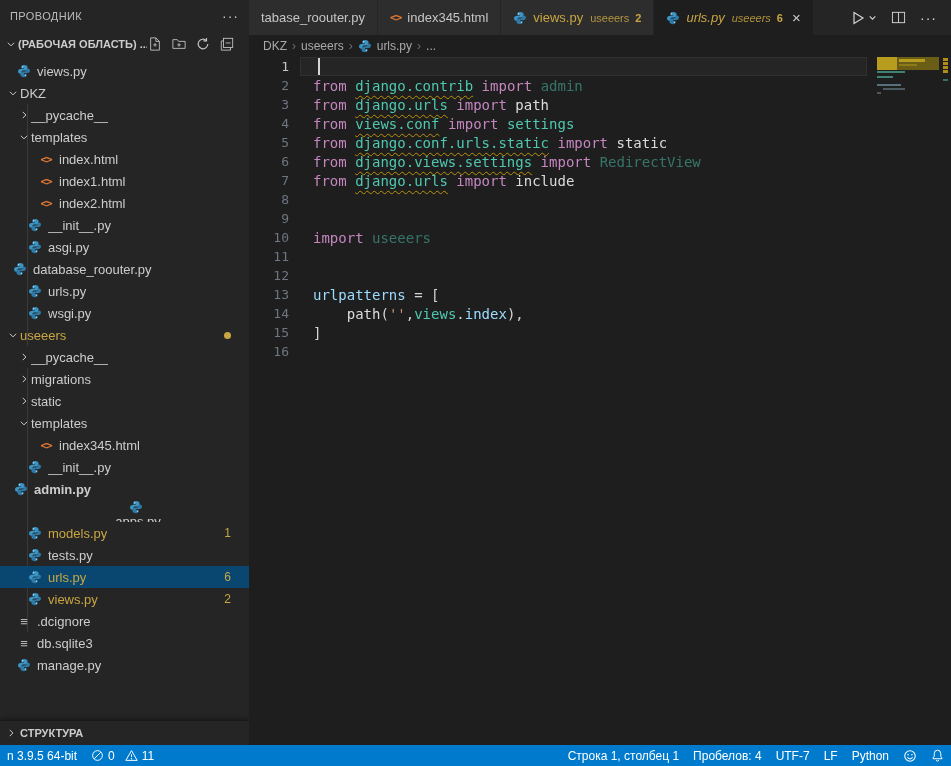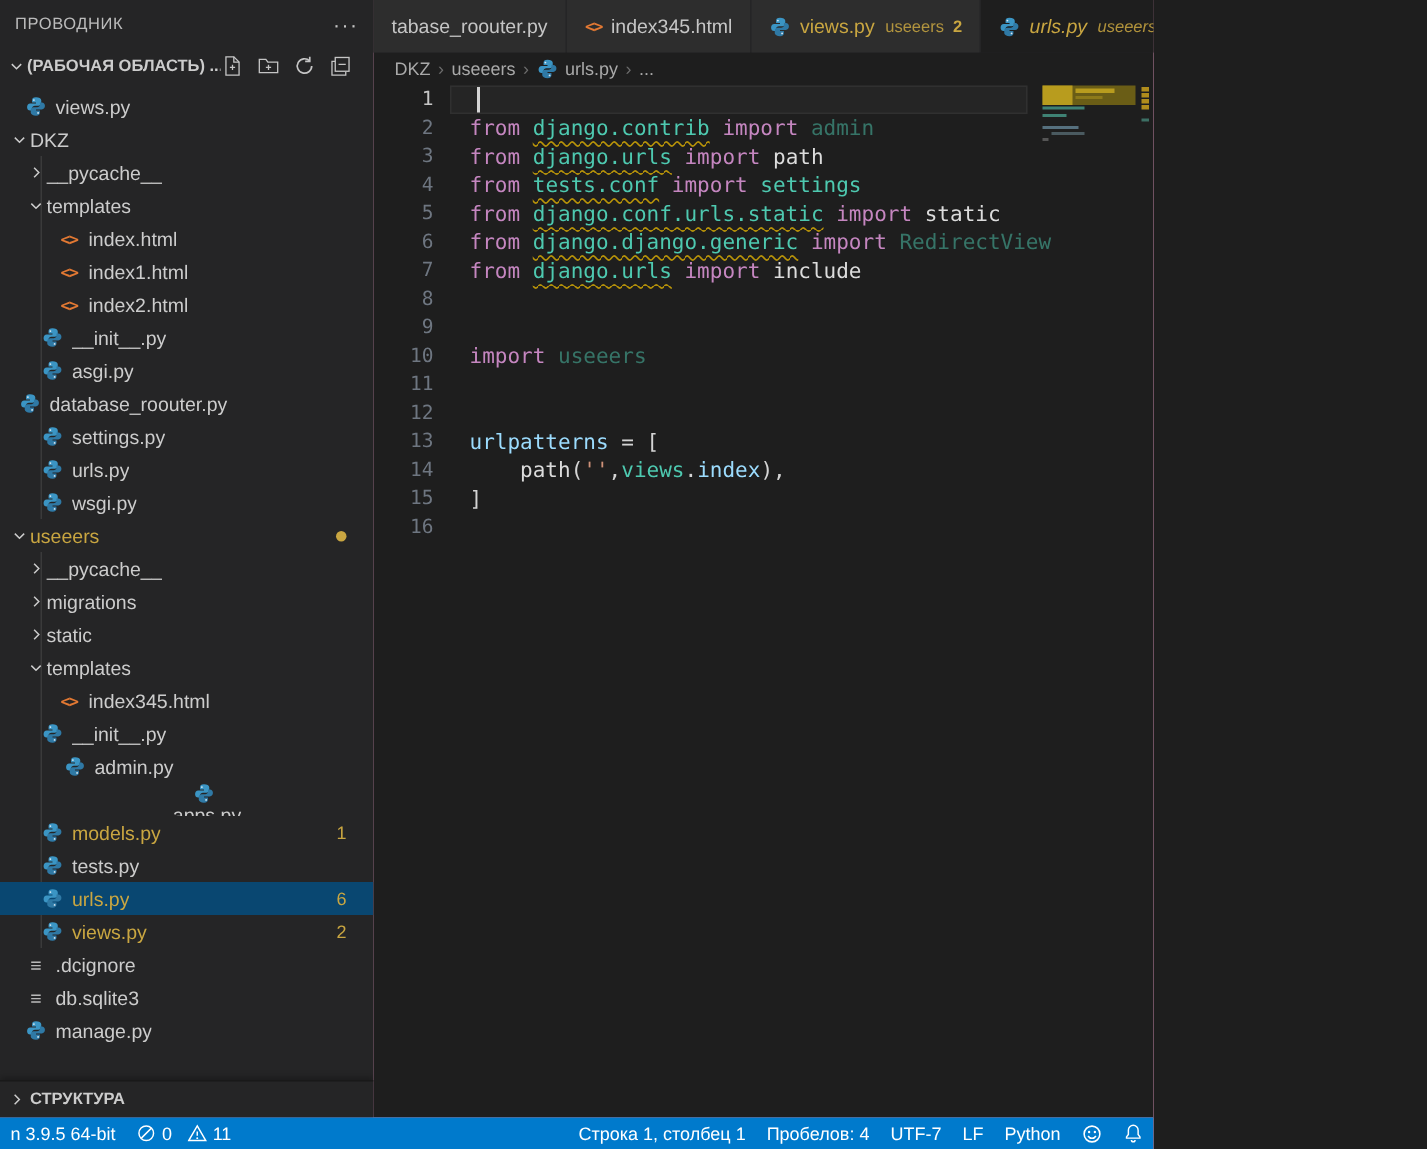--- a/index.html
+++ b/index.html
@@ -1,16 +1,16 @@
 <!DOCTYPE html>
 <html><head>
 <meta charset="utf-8">
 <style>
   html,body{margin:0;padding:0;background:#1e1e1e;}
-  #app{position:relative;width:769px;height:766px;background:#f9a8d4;overflow:hidden;
+  #app{position:relative;width:951px;height:766px;background:#14532d;overflow:hidden;
        font-family:"Liberation Sans",sans-serif;color:#cccccc;-webkit-font-smoothing:antialiased;}
   
   #sidebar{position:absolute;left:0;top:0;width:249px;bottom:21px;background:#252526;overflow:hidden;}
   #sb-title{height:32px;display:flex;align-items:center;padding:0 10px;font-size:11px;color:#bbbbbb;letter-spacing:.4px;}
   #sb-title .grow{flex:1;}
   #sb-more{color:#c5c5c5;font-size:14px;letter-spacing:1px;cursor:pointer;}
   #ws-head{height:24px;display:flex;align-items:center;font-size:11px;font-weight:bold;color:#cccccc;padding:0 6px;}
   #ws-head .chev{margin-right:2px;}
   #ws-head .wlabel{white-space:nowrap;overflow:hidden;}
   #ws-acts{margin-left:auto;display:flex;gap:8px;align-items:center;padding-right:8px;}
@@ -205,31 +205,20 @@
         </div>
         <div class="row" style="padding-left: 27px;">
           <span class="fico">
             <svg width="14" height="14" viewBox="0 0 16 16">
               <path d="M8 1C5.8 1 5 2 5 3.2V5h3v.8H3.6C2.1 5.8 1.2 7 1.2 8.5S2.1 11 3.6 11H5V9.3C5 8.1 6 7.4 7.2 7.4h2.6c1.1 0 2.2-.8 2.2-2.1V3.2C12 2 10.2 1 8 1z" fill="#3b95c4"></path>
               <path d="M8 15c2.2 0 3-1 3-2.2V11H8v-.8h4.4c1.5 0 2.4-1.2 2.4-2.7S13.9 5 12.4 5H11v1.7c0 1.2-1 1.9-2.2 1.9H6.2C5.1 8.6 4 9.4 4 10.7v2.1C4 14 5.8 15 8 15z" fill="#2f79a5"></path>
               <circle cx="6.4" cy="3.1" r=".7" fill="#dce9f2"></circle>
               <circle cx="9.6" cy="12.9" r=".7" fill="#dce9f2"></circle>
             </svg>
           </span>
-          <span class="lbl">settings.py</span>
-        </div>
-        <div class="row" style="padding-left: 27px;">
-          <span class="fico">
-            <svg width="14" height="14" viewBox="0 0 16 16">
-              <path d="M8 1C5.8 1 5 2 5 3.2V5h3v.8H3.6C2.1 5.8 1.2 7 1.2 8.5S2.1 11 3.6 11H5V9.3C5 8.1 6 7.4 7.2 7.4h2.6c1.1 0 2.2-.8 2.2-2.1V3.2C12 2 10.2 1 8 1z" fill="#3b95c4"></path>
-              <path d="M8 15c2.2 0 3-1 3-2.2V11H8v-.8h4.4c1.5 0 2.4-1.2 2.4-2.7S13.9 5 12.4 5H11v1.7c0 1.2-1 1.9-2.2 1.9H6.2C5.1 8.6 4 9.4 4 10.7v2.1C4 14 5.8 15 8 15z" fill="#2f79a5"></path>
-              <circle cx="6.4" cy="3.1" r=".7" fill="#dce9f2"></circle>
-              <circle cx="9.6" cy="12.9" r=".7" fill="#dce9f2"></circle>
-            </svg>
-          </span>
           <span class="lbl">urls.py</span>
         </div>
         <div class="row" style="padding-left: 27px;">
           <span class="fico">
             <svg width="14" height="14" viewBox="0 0 16 16">
               <path d="M8 1C5.8 1 5 2 5 3.2V5h3v.8H3.6C2.1 5.8 1.2 7 1.2 8.5S2.1 11 3.6 11H5V9.3C5 8.1 6 7.4 7.2 7.4h2.6c1.1 0 2.2-.8 2.2-2.1V3.2C12 2 10.2 1 8 1z" fill="#3b95c4"></path>
               <path d="M8 15c2.2 0 3-1 3-2.2V11H8v-.8h4.4c1.5 0 2.4-1.2 2.4-2.7S13.9 5 12.4 5H11v1.7c0 1.2-1 1.9-2.2 1.9H6.2C5.1 8.6 4 9.4 4 10.7v2.1C4 14 5.8 15 8 15z" fill="#2f79a5"></path>
               <circle cx="6.4" cy="3.1" r=".7" fill="#dce9f2"></circle>
               <circle cx="9.6" cy="12.9" r=".7" fill="#dce9f2"></circle>
             </svg>
@@ -287,21 +276,21 @@
           <span class="fico">
             <svg width="14" height="14" viewBox="0 0 16 16">
               <path d="M8 1C5.8 1 5 2 5 3.2V5h3v.8H3.6C2.1 5.8 1.2 7 1.2 8.5S2.1 11 3.6 11H5V9.3C5 8.1 6 7.4 7.2 7.4h2.6c1.1 0 2.2-.8 2.2-2.1V3.2C12 2 10.2 1 8 1z" fill="#3b95c4"></path>
               <path d="M8 15c2.2 0 3-1 3-2.2V11H8v-.8h4.4c1.5 0 2.4-1.2 2.4-2.7S13.9 5 12.4 5H11v1.7c0 1.2-1 1.9-2.2 1.9H6.2C5.1 8.6 4 9.4 4 10.7v2.1C4 14 5.8 15 8 15z" fill="#2f79a5"></path>
               <circle cx="6.4" cy="3.1" r=".7" fill="#dce9f2"></circle>
               <circle cx="9.6" cy="12.9" r=".7" fill="#dce9f2"></circle>
             </svg>
           </span>
           <span class="lbl">__init__.py</span>
         </div>
-        <div class="row" style="padding-left: 42px;">
+        <div class="row" style="padding-left: 13px; font-weight: bold;">
           <span class="fico">
             <svg width="14" height="14" viewBox="0 0 16 16">
               <path d="M8 1C5.8 1 5 2 5 3.2V5h3v.8H3.6C2.1 5.8 1.2 7 1.2 8.5S2.1 11 3.6 11H5V9.3C5 8.1 6 7.4 7.2 7.4h2.6c1.1 0 2.2-.8 2.2-2.1V3.2C12 2 10.2 1 8 1z" fill="#3b95c4"></path>
               <path d="M8 15c2.2 0 3-1 3-2.2V11H8v-.8h4.4c1.5 0 2.4-1.2 2.4-2.7S13.9 5 12.4 5H11v1.7c0 1.2-1 1.9-2.2 1.9H6.2C5.1 8.6 4 9.4 4 10.7v2.1C4 14 5.8 15 8 15z" fill="#2f79a5"></path>
               <circle cx="6.4" cy="3.1" r=".7" fill="#dce9f2"></circle>
               <circle cx="9.6" cy="12.9" r=".7" fill="#dce9f2"></circle>
             </svg>
           </span>
           <span class="lbl">admin.py</span>
         </div>
@@ -490,29 +479,29 @@
         <div class="cl">
           <span class="gut">2</span>
           <span class="ct"><span class="k">from</span><span class="o"> </span><span class="mw">django.contrib</span><span class="o"> </span><span class="k">import</span><span class="o"> </span><span class="d">admin</span></span>
         </div>
         <div class="cl">
           <span class="gut">3</span>
           <span class="ct"><span class="k">from</span><span class="o"> </span><span class="mw">django.urls</span><span class="o"> </span><span class="k">import</span><span class="o"> </span><span class="p">path</span></span>
         </div>
         <div class="cl">
           <span class="gut">4</span>
-          <span class="ct"><span class="k">from</span><span class="o"> </span><span class="mw">tests.conf</span><span class="o"> </span><span class="k">import</span><span class="o"> </span><span class="m">settings</span></span>
+          <span class="ct"><span class="k">from</span><span class="o"> </span><span class="mw">views.conf</span><span class="o"> </span><span class="k">import</span><span class="o"> </span><span class="m">settings</span></span>
         </div>
         <div class="cl">
           <span class="gut">5</span>
           <span class="ct"><span class="k">from</span><span class="o"> </span><span class="mw">django.conf.urls.static</span><span class="o"> </span><span class="k">import</span><span class="o"> </span><span class="p">static</span></span>
         </div>
         <div class="cl">
           <span class="gut">6</span>
-          <span class="ct"><span class="k">from</span><span class="o"> </span><span class="mw">django.django.generic</span><span class="o"> </span><span class="k">import</span><span class="o"> </span><span class="d">RedirectView</span></span>
+          <span class="ct"><span class="k">from</span><span class="o"> </span><span class="mw">django.views.settings</span><span class="o"> </span><span class="k">import</span><span class="o"> </span><span class="d">RedirectView</span></span>
         </div>
         <div class="cl">
           <span class="gut">7</span>
           <span class="ct"><span class="k">from</span><span class="o"> </span><span class="mw">django.urls</span><span class="o"> </span><span class="k">import</span><span class="o"> </span><span class="p">include</span></span>
         </div>
         <div class="cl">
           <span class="gut">8</span>
         </div>
         <div class="cl">
           <span class="gut">9</span>

